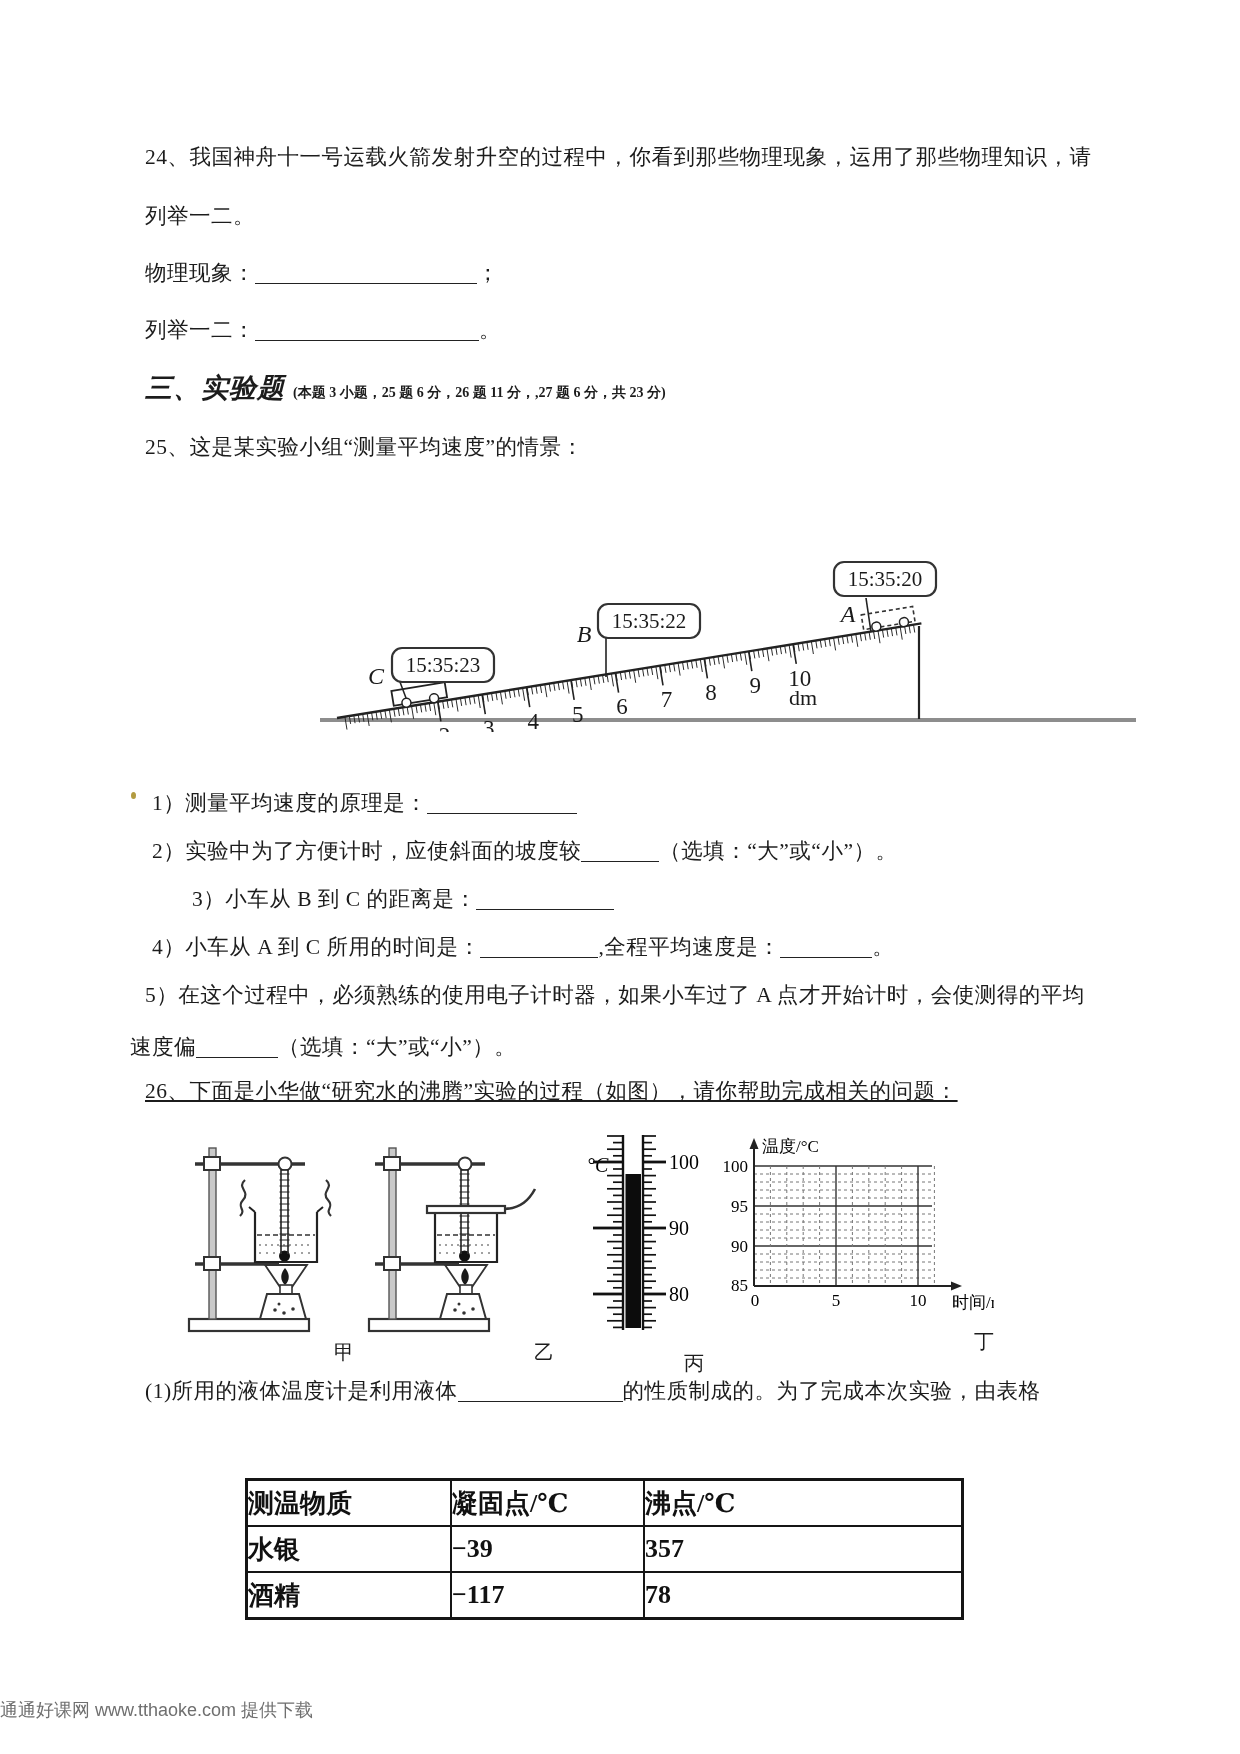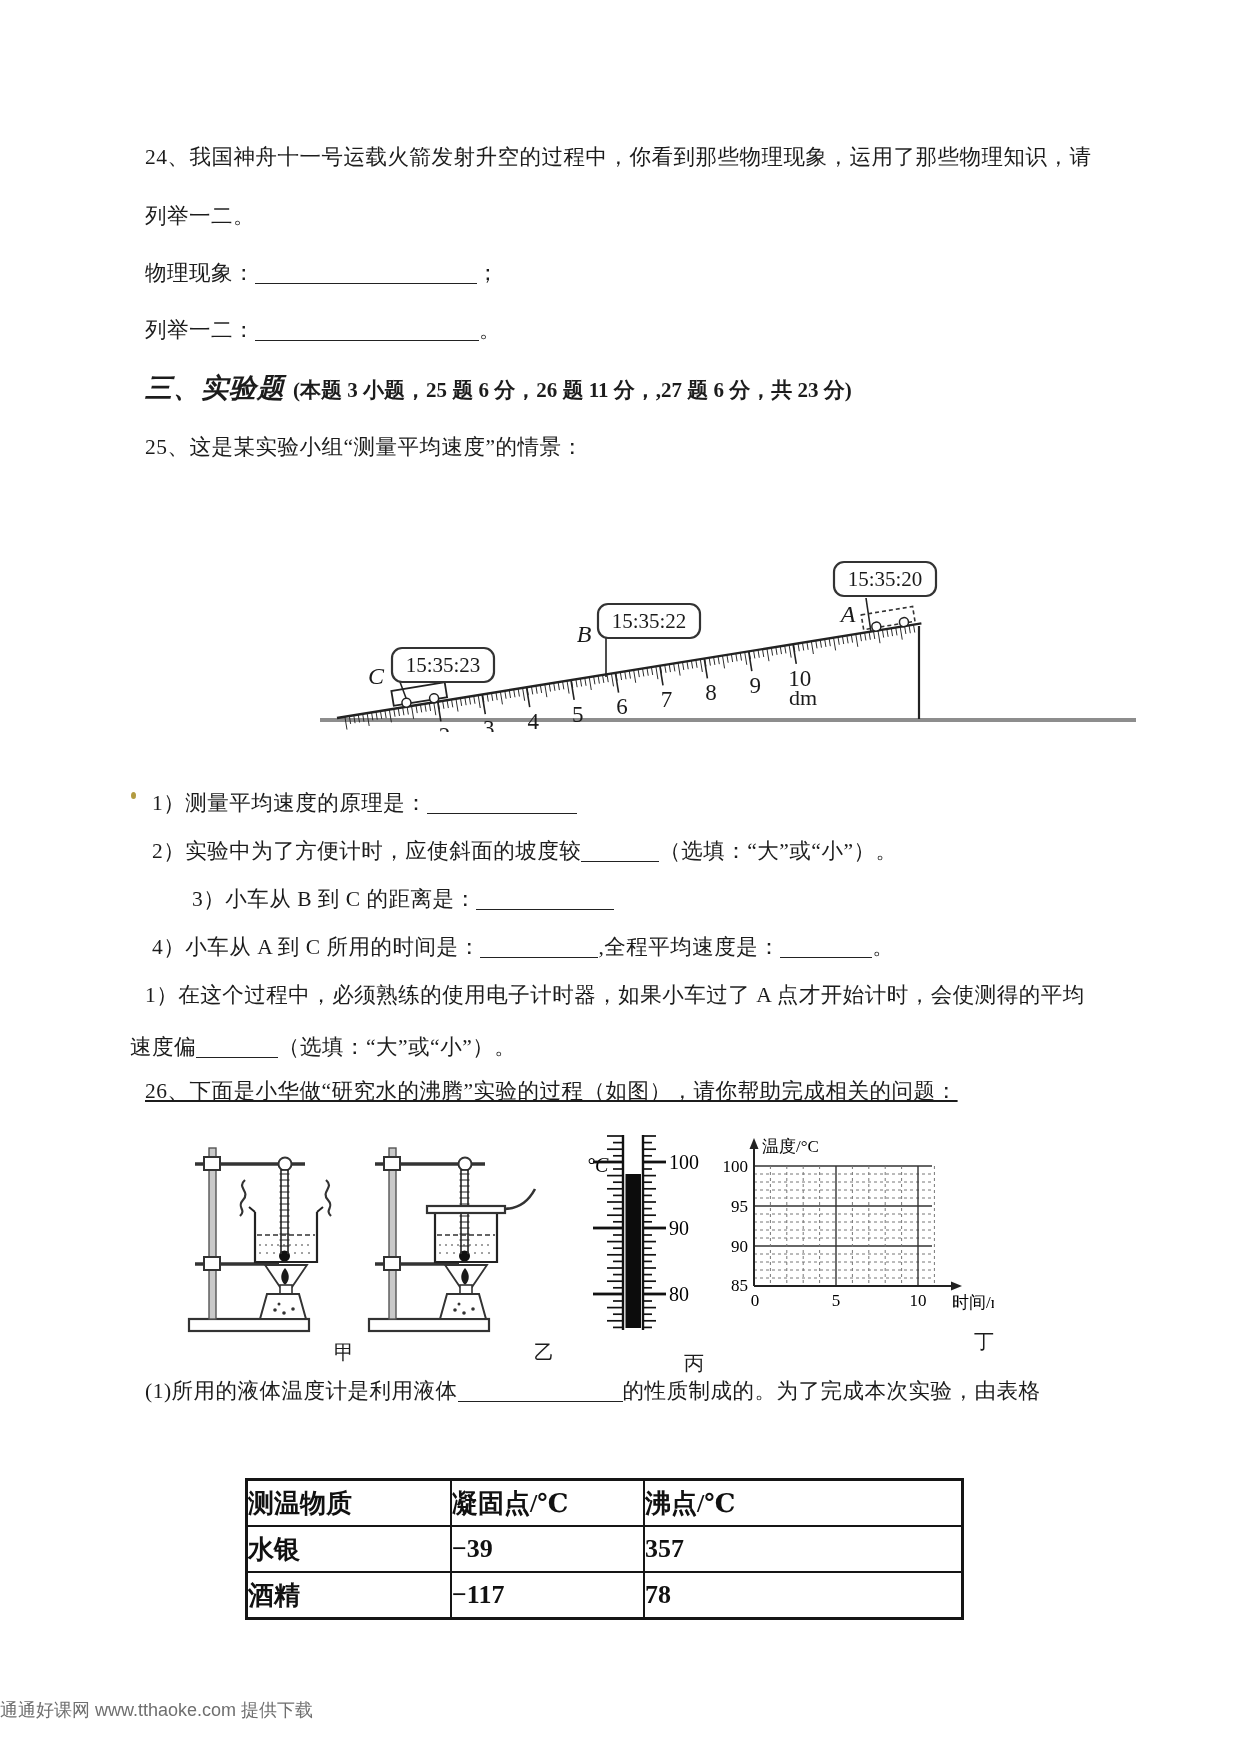--- a/index.html
+++ b/index.html
@@ -1,21 +1,21 @@
 <!DOCTYPE html>
 <html><head>
 <meta charset="utf-8">
 <style>
   html,body{margin:0;padding:0;background:#fff;}
   .page{position:relative;width:1240px;height:1754px;background:#ffffff;overflow:hidden;
         font-family:"Liberation Serif","DejaVu Serif",serif;color:#1c1c1c;border-radius:28px;}
   .para{position:absolute;font-size:21.5px;letter-spacing:.5px;white-space:nowrap;}
   .blank{display:inline-block;border-bottom:1.7px solid #222;height:1em;vertical-align:-4px;}
   .sec-title{font-size:27px;font-weight:bold;letter-spacing:1px;font-style:italic;}
-  .sec-meta{font-size:21px;font-weight:bold;margin-left:8px;letter-spacing:0;}
+  .sec-meta{font-size:14px;font-weight:bold;margin-left:8px;letter-spacing:0;}
   .stray-dot{position:absolute;left:131px;top:792px;width:5px;height:7px;background:#a5891f;
              border-radius:50%;opacity:.85;}
   .dia{position:absolute;}
   .dia text{font-family:"Liberation Serif","DejaVu Serif",serif;fill:#1a1a1a;}
   .timer-text{font-size:21px;}
   .pt-letter{font-size:24px;font-style:italic;}
   .fig-row{position:absolute;left:172px;top:1122px;display:flex;align-items:flex-start;}
   .fig{display:flex;flex-direction:column;align-items:flex-end;}
   .figcap{font-size:20px;margin-top:2px;}
   table.temp{position:absolute;left:245px;top:1478px;width:719px;border-collapse:collapse;
@@ -247,21 +247,21 @@
   </div>
   <div class="para" style="top:836px;left:152px;">
     <span>2）实验中为了方便计时，应使斜面的坡度较</span><span class="blank" style="width:78px;"></span><span>（选填：“大”或“小”）。</span>
   </div>
   <div class="para" style="top:884px;left:152px;margin-left:40px;">
     <span>3）小车从 B 到 C 的距离是：</span><span class="blank" style="width:138px;"></span>
   </div>
   <div class="para" style="top:932px;left:152px;">
     <span>4）小车从 A 到 C 所用的时间是：</span><span class="blank" style="width:118px;"></span><span>,全程平均速度是：</span><span class="blank" style="width:92px;"></span><span>。</span>
   </div>
-  <div class="para" style="top:980px;left:145px;">1）在这个过程中，必须熟练的使用电子计时器，如果小车过了 A 点才开始计时，会使测得的平均</div>
+  <div class="para" style="top:980px;left:145px;">5）在这个过程中，必须熟练的使用电子计时器，如果小车过了 A 点才开始计时，会使测得的平均</div>
   <div class="para" style="top:1032px;left:130px;">
     <span>速度偏</span><span class="blank" style="width:82px;"></span><span>（选填：“大”或“小”）。</span>
   </div>
 
   <div class="para" style="top:1076px;left:145px;text-decoration:underline;">26、下面是小华做“研究水的沸腾”实验的过程（如图），请你帮助完成相关的问题：</div>
 
   <div class="fig-row">
 
     <div class="fig" style="width:182px;">
       <svg width="175" height="215" viewBox="0 0 175 215">

